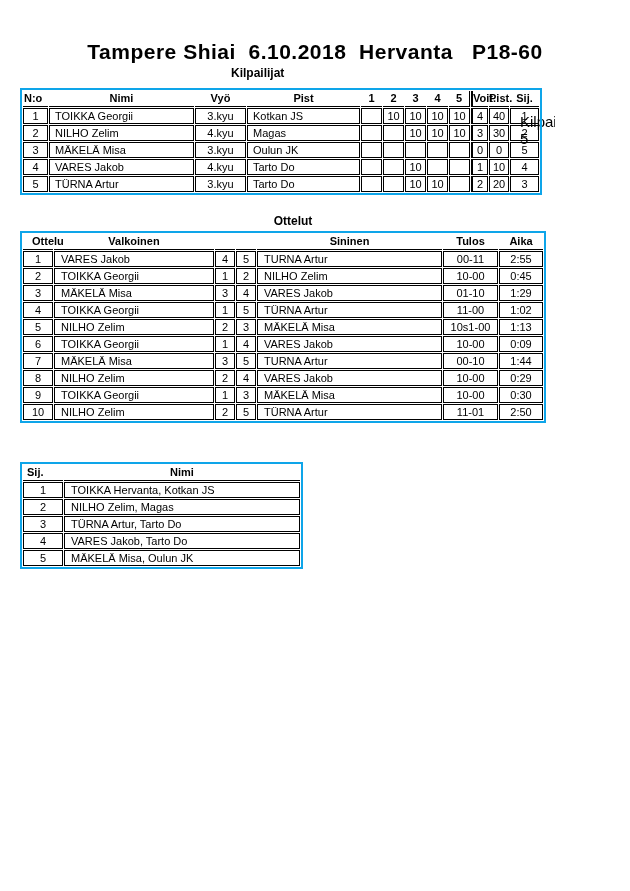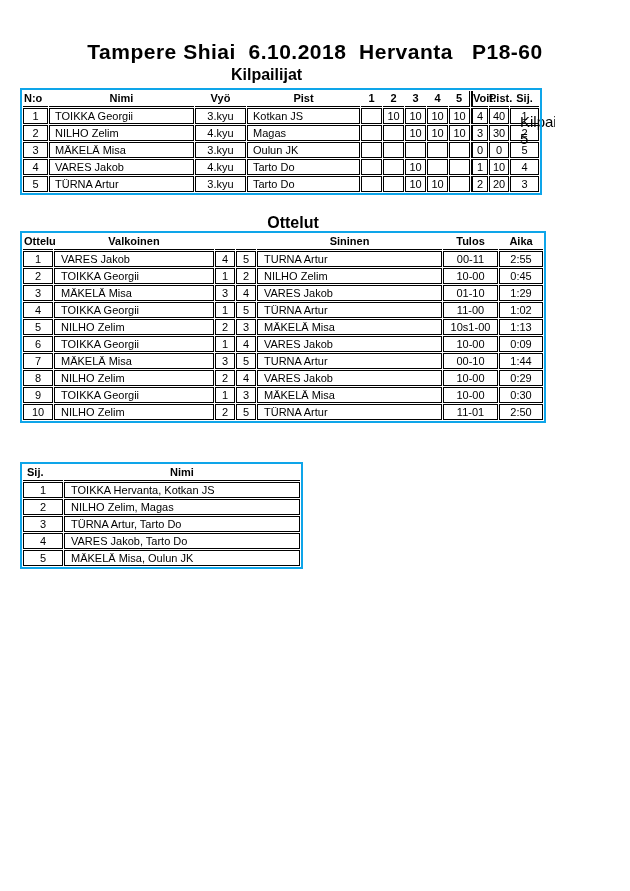--- a/index.html
+++ b/index.html
@@ -8,21 +8,21 @@
     width:555px;height:891px;
     background:#ffffff;color:#000000;
     font-family:"Liberation Sans","DejaVu Sans",sans-serif;
     overflow:hidden;
   }
   .main-title{
     position:absolute;top:40px;left:0;width:630px;
     text-align:center;font-size:21px;font-weight:bold;
     white-space:pre;letter-spacing:0.5px;
   }
-  .section-label{font-weight:bold;font-size:16px;white-space:pre;}
+  .section-label{font-weight:bold;font-size:12px;white-space:pre;}
   .lbl-kilpailijat{position:absolute;top:66px;left:231px;}
   .count-label{position:absolute;top:69px;left:520px;font-size:15px;margin-top:44px;}
   .lbl-ottelut{position:absolute;top:214px;left:30px;width:526px;text-align:center;}
   .lbl-tulokset{position:absolute;top:444px;left:30px;width:283px;text-align:center;}
 
   table{
     border-collapse:separate;border-spacing:1px;
     border:2px solid #0ea5e9;table-layout:fixed;
     position:absolute;left:20px;
     font-size:11px;
@@ -45,21 +45,21 @@
   #table-kilpailijat td:nth-child(4){text-align:left;padding-left:5px;}
   #table-kilpailijat th:nth-child(1){text-align:left;padding-left:1px;}
   
   #table-kilpailijat td:nth-child(10),
   #table-kilpailijat th:nth-child(10){border-left:2px solid #000;}
   #table-kilpailijat th:nth-child(9){border-right:1px solid #000;}
 
   
   #table-ottelut td:nth-child(2),
   #table-ottelut td:nth-child(5){text-align:left;padding-left:6px;}
-  #table-ottelut th:nth-child(1){text-align:left;padding-left:1px;}
+  #table-ottelut th:nth-child(1){text-align:left;padding-left:9px;}
 
   
   #table-tulokset td:nth-child(2){text-align:left;padding-left:6px;}
   #table-tulokset th:nth-child(1){text-align:left;padding-left:4px;}
 </style>
 </head>
 <body>
 
 <div class="page">
 

